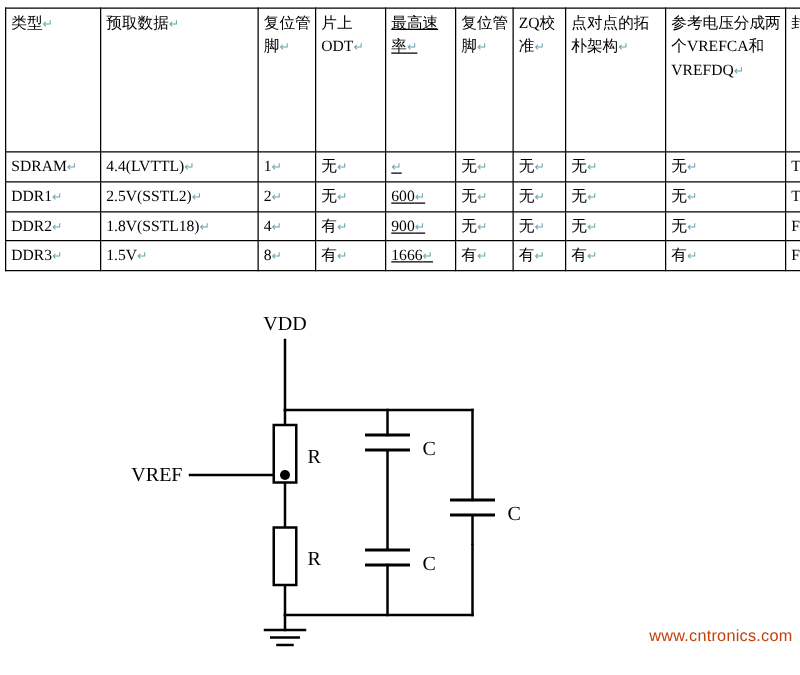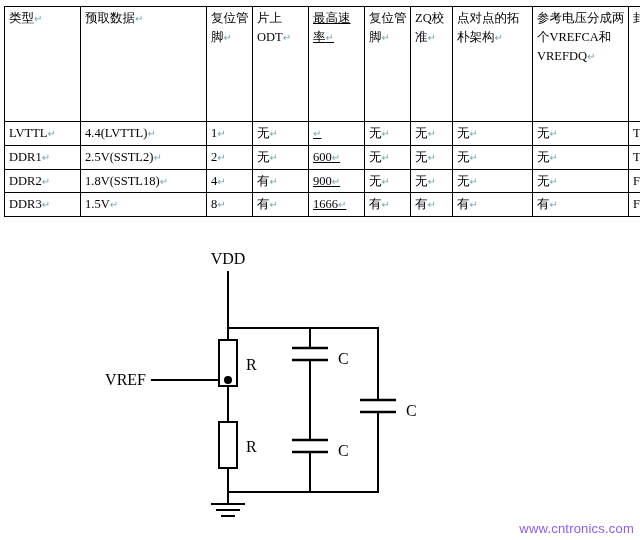--- a/index.html
+++ b/index.html
@@ -65,24 +65,24 @@
     left: 0;
     top: 240px;
     width: 640px;
     height: 300px;
   }
 
   
   #watermark {
     position: absolute;
     right: 6px;
-    bottom: 4px;
+    bottom: 24px;
     font-family: "Liberation Sans", sans-serif;
     font-size: 13px;
-    color: #8b5cf6;
+    color: #c2410c;
     letter-spacing: 0.2px;
   }
 </style>
 </head>
 <body>
 
 <table id="spec-table">
   <thead>
     <tr>
       <td class="c0"><span>类型</span><span class="ref-mark">↵</span></td>
@@ -92,21 +92,21 @@
       <td class="c4"><span>最高速率</span><span class="ref-mark">↵</span></td>
       <td class="c5"><span>复位管脚</span><span class="ref-mark">↵</span></td>
       <td class="c6"><span>ZQ校准</span><span class="ref-mark">↵</span></td>
       <td class="c7"><span>点对点的拓朴架构</span><span class="ref-mark">↵</span></td>
       <td class="c8"><span>参考电压分成两个VREFCA和VREFDQ</span><span class="ref-mark">↵</span></td>
       <td class="c9"><span>封装</span></td>
     </tr>
   </thead>
   <tbody>
     <tr>
-      <td class="c0"><span>LVTTL</span><span class="ref-mark">↵</span></td>
+      <td class="c0"><span>SDRAM</span><span class="ref-mark">↵</span></td>
       <td class="c1"><span>4.4(LVTTL)</span><span class="ref-mark">↵</span></td>
       <td class="c2"><span>1</span><span class="ref-mark">↵</span></td>
       <td class="c3"><span>无</span><span class="ref-mark">↵</span></td>
       <td class="c4"><span></span><span class="ref-mark">↵</span></td>
       <td class="c5"><span>无</span><span class="ref-mark">↵</span></td>
       <td class="c6"><span>无</span><span class="ref-mark">↵</span></td>
       <td class="c7"><span>无</span><span class="ref-mark">↵</span></td>
       <td class="c8"><span>无</span><span class="ref-mark">↵</span></td>
       <td class="c9"><span>TSOP</span></td>
     </tr>

